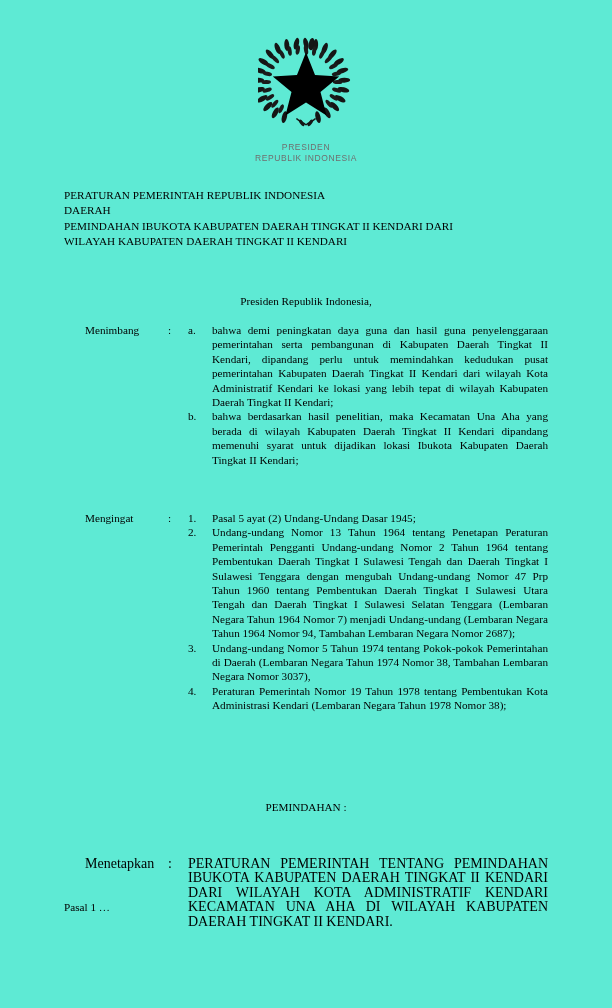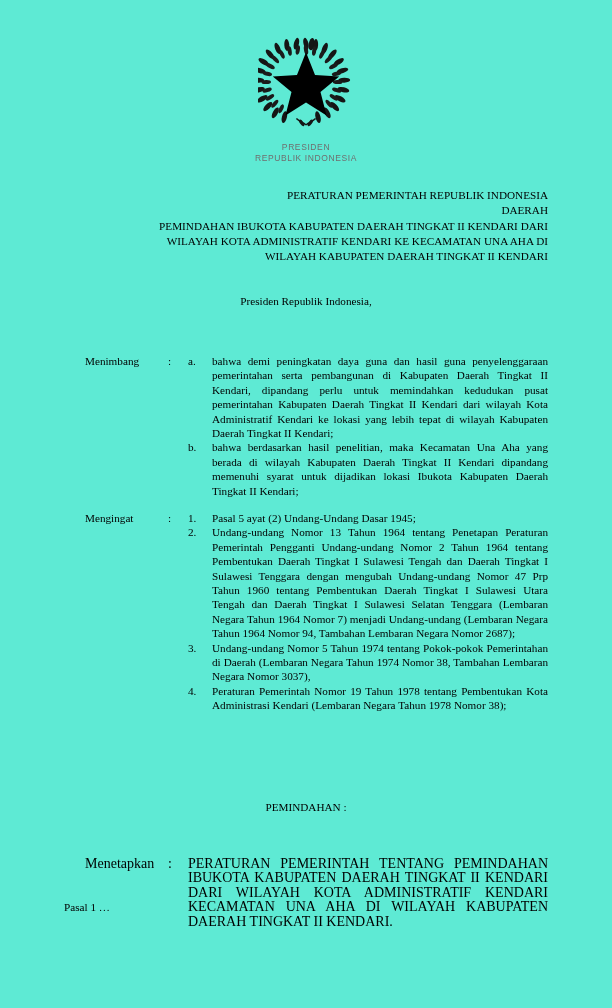--- a/index.html
+++ b/index.html
@@ -47,21 +47,21 @@
     text-transform: uppercase;
   }
   .emblem-caption div { white-space: nowrap; }
 
   
   .title-block {
     position: absolute;
     left: 64px;
     top: 188px;
     width: 484px;
-    text-align: right;
+    text-align: left;
     font-size: 11.2px;
     line-height: 15.3px;
   }
   .title-block .tline { white-space: nowrap; }
 
   .opening {
     position: absolute;
     left: 64px;
     top: 295px;
     width: 484px;
@@ -226,27 +226,26 @@
     <div class="emblem-caption">
       <div>PRESIDEN</div>
       <div>REPUBLIK INDONESIA</div>
     </div>
   </div>
 
   <div class="title-block">
     <div class="tline">PERATURAN PEMERINTAH REPUBLIK INDONESIA</div>
     <div class="tline">DAERAH</div>
     <div class="tline">PEMINDAHAN IBUKOTA KABUPATEN DAERAH TINGKAT II KENDARI DARI</div>
-    <div class="tline">WILAYAH KOTA ADMINISTRATIF KENDARI KE KECAMATAN UNA AHA DI</div>
     <div class="tline">WILAYAH KABUPATEN DAERAH TINGKAT II KENDARI</div>
   </div>
 
   <div class="opening">Presiden Republik Indonesia,</div>
 
-  <div class="clause" style="top:354px;">
+  <div class="clause" style="top:323px;">
     <div class="clause-row">
       <div class="c-label">Menimbang</div>
       <div class="c-colon">:</div>
       <div class="c-items">
         <div class="item">
           <div class="item-marker">a.</div>
           <div class="item-text">bahwa demi peningkatan daya guna dan hasil guna penyelenggaraan pemerintahan serta pembangunan di Kabupaten Daerah Tingkat II Kendari, dipandang perlu untuk memindahkan kedudukan pusat pemerintahan Kabupaten Daerah Tingkat II Kendari dari wilayah Kota Administratif Kendari ke lokasi yang lebih tepat di wilayah Kabupaten Daerah Tingkat II Kendari;</div>
         </div>
         <div class="item">
           <div class="item-marker">b.</div>

